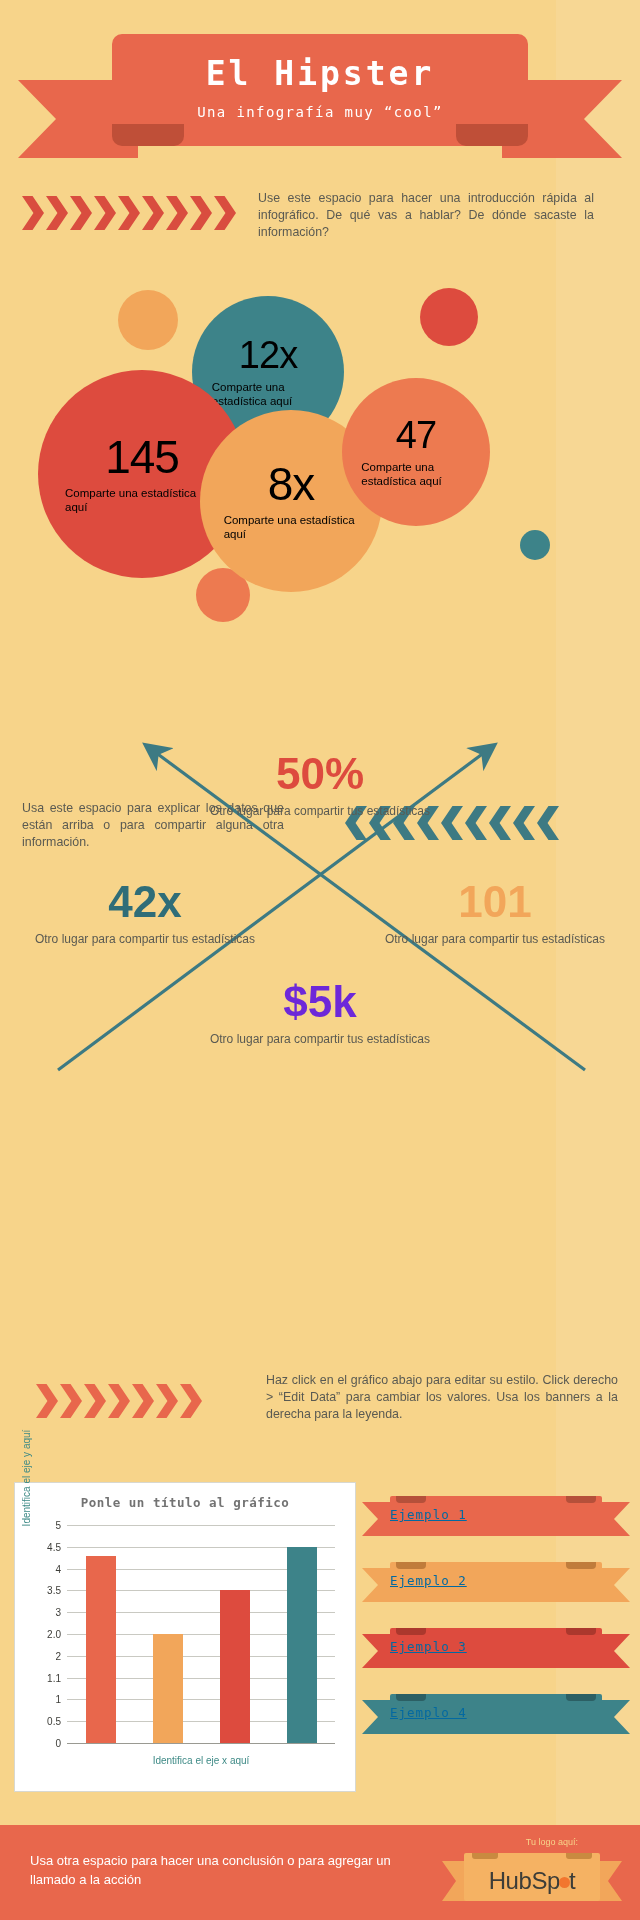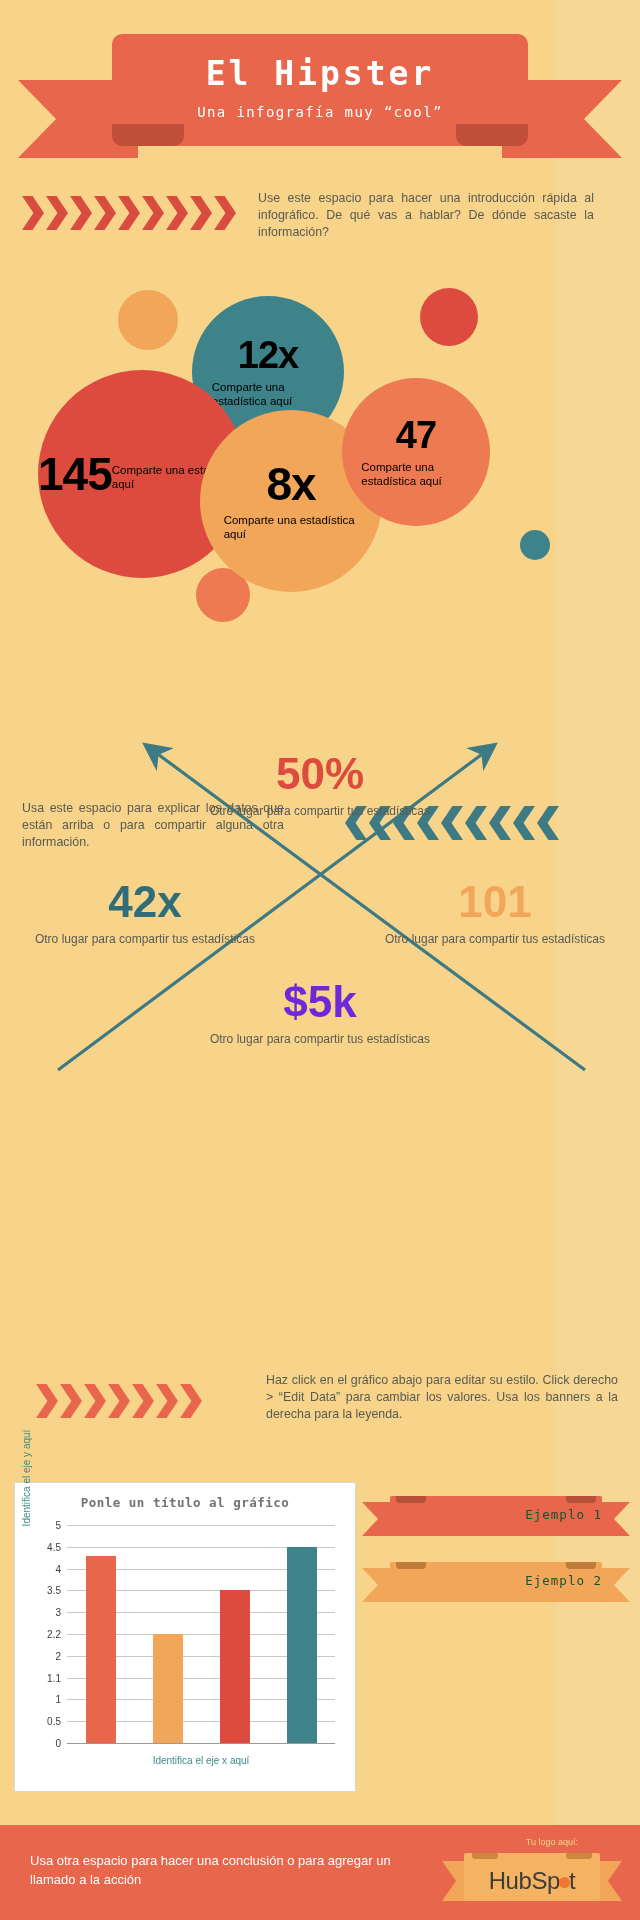--- a/index.html
+++ b/index.html
@@ -38,21 +38,21 @@
 
   
   .para{
     position:absolute;color:#5a5a52;font-size:12.4px;line-height:17px;
     text-align:justify;font-family:"Liberation Sans", sans-serif;
   }
 
   
   .circles{position:absolute;top:278px;left:0;width:640px;height:340px;}
   .circ{position:absolute;border-radius:50%;}
-  .circ-num{font-size:46px;font-weight:700;line-height:1;letter-spacing:-1px;}
+  .circ-num{font-size:46px;font-weight:400;line-height:1;letter-spacing:-1px;}
   .circ-num.sm{font-size:38px;}
   .circ-cap{font-size:11.5px;line-height:14px;margin-top:6px;}
 
   
   .xsec{position:absolute;top:730px;left:0;width:640px;height:600px;}
   .xstat{position:absolute;text-align:center;}
   .xnum{font-size:44px;font-weight:700;line-height:1;}
   .xcap{font-size:12px;line-height:15.5px;color:#5a5a52;margin-top:8px;}
 
   
@@ -80,22 +80,22 @@
 
   
   .legend{position:absolute;left:362px;top:1496px;width:268px;}
   .lgbanner{position:relative;height:46px;margin-bottom:20px;}
   .lg-tail{position:absolute;top:6px;width:42px;height:34px;}
   .lg-tail.l{left:0;clip-path:polygon(0 0,100% 0,100% 100%,0 100%,16px 50%);}
   .lg-tail.r{right:0;clip-path:polygon(0 0,100% 0,calc(100% - 16px) 50%,100% 100%,0 100%);}
   .lg-main{position:absolute;left:28px;right:28px;top:0;height:40px;border-radius:2px;}
   .lg-fold{position:absolute;top:0;width:30px;height:7px;border-radius:0 0 4px 4px;}
   .lg-text{
-    position:absolute;left:28px;right:28px;top:11px;text-align:right;
-    font-family:"DejaVu Sans Mono", monospace;font-size:12.5px;color:#14532d;letter-spacing:1px;
+    position:absolute;left:28px;right:28px;top:11px;text-align:left;
+    font-family:"DejaVu Sans Mono", monospace;font-size:12.5px;color:#0369a1;letter-spacing:1px;text-decoration:underline;
   }
 
   
   .footer{position:absolute;left:0;bottom:0;width:640px;height:95px;background:#e8674c;}
   .foot-text{
     position:absolute;left:30px;top:26px;width:380px;color:#fff;font-size:13px;line-height:19px;
   }
   .logo-cap{position:absolute;right:62px;top:12px;font-size:9px;color:#f7d48a;}
   .logo-wrap{position:absolute;right:18px;top:28px;width:180px;height:56px;}
   .logo-tail{position:absolute;top:8px;width:34px;height:40px;background:#f2a65a;}
@@ -139,21 +139,21 @@
 
   <div class="circles" id="bubble-cluster">
       <div class="circ" style="left: 118px; top: 12px; width: 60px; height: 60px; background: rgb(242, 166, 90);"></div>
       <div class="circ" style="left: 420px; top: 10px; width: 58px; height: 58px; background: rgb(221, 75, 62);"></div>
       <div class="circ" style="left: 196px; top: 290px; width: 54px; height: 54px; background: rgb(237, 122, 80);"></div>
       <div class="circ" style="left: 520px; top: 252px; width: 30px; height: 30px; background: rgb(61, 131, 137);"></div>
       <div class="circ" style="left: 192px; top: 18px; width: 152px; height: 152px; background: rgb(61, 131, 137); display: flex; flex-direction: column; align-items: center; justify-content: center;">
         <div class="circ-num sm">12x</div>
         <div class="circ-cap" style="width: 112.48px;">Comparte una estadística aquí</div>
       </div>
-      <div class="circ" style="left: 38px; top: 92px; width: 208px; height: 208px; background: rgb(221, 75, 62); display: flex; flex-direction: row; align-items: center; justify-content: center;">
+      <div class="circ" style="left: 38px; top: 92px; width: 208px; height: 208px; background: rgb(221, 75, 62); display: flex; flex-direction: column; align-items: center; justify-content: center;">
         <div class="circ-num">145</div>
         <div class="circ-cap" style="width: 153.92px;">Comparte una estadística aquí</div>
       </div>
       <div class="circ" style="left: 200px; top: 132px; width: 182px; height: 182px; background: rgb(242, 166, 90); display: flex; flex-direction: column; align-items: center; justify-content: center;">
         <div class="circ-num">8x</div>
         <div class="circ-cap" style="width: 134.68px;">Comparte una estadística aquí</div>
       </div>
       <div class="circ" style="left: 342px; top: 100px; width: 148px; height: 148px; background: rgb(237, 122, 80); display: flex; flex-direction: column; align-items: center; justify-content: center;">
         <div class="circ-num sm">47</div>
         <div class="circ-cap" style="width: 109.52px;">Comparte una estadística aquí</div>
@@ -220,21 +220,21 @@
         <div class="ytick" style="top: 218px;">0</div>
         <div class="gridline" style="top: 196.2px;"></div>
         <div class="ytick" style="top: 196.2px;">0.5</div>
         <div class="gridline" style="top: 174.4px;"></div>
         <div class="ytick" style="top: 174.4px;">1</div>
         <div class="gridline" style="top: 152.6px;"></div>
         <div class="ytick" style="top: 152.6px;">1.1</div>
         <div class="gridline" style="top: 130.8px;"></div>
         <div class="ytick" style="top: 130.8px;">2</div>
         <div class="gridline" style="top: 109px;"></div>
-        <div class="ytick" style="top: 109px;">2.2</div>
+        <div class="ytick" style="top: 109px;">2.0</div>
         <div class="gridline" style="top: 87.2px;"></div>
         <div class="ytick" style="top: 87.2px;">3</div>
         <div class="gridline" style="top: 65.4px;"></div>
         <div class="ytick" style="top: 65.4px;">3.5</div>
         <div class="gridline" style="top: 43.6px;"></div>
         <div class="ytick" style="top: 43.6px;">4</div>
         <div class="gridline" style="top: 21.8px;"></div>
         <div class="ytick" style="top: 21.8px;">4.5</div>
         <div class="gridline" style="top: 0px;"></div>
         <div class="ytick" style="top: 0px;">5</div>
@@ -256,20 +256,36 @@
         <div class="lg-text">Ejemplo 1</div>
       </div>
       <div class="lgbanner">
         <div class="lg-tail l" style="background:#f2a65a"></div>
         <div class="lg-tail r" style="background:#f2a65a"></div>
         <div class="lg-main" style="background:#f2a65a"></div>
         <div class="lg-fold" style="left:34px;background:#c07c3b"></div>
         <div class="lg-fold" style="right:34px;background:#c07c3b"></div>
         <div class="lg-text">Ejemplo 2</div>
       </div>
+      <div class="lgbanner">
+        <div class="lg-tail l" style="background:#dd4b3e"></div>
+        <div class="lg-tail r" style="background:#dd4b3e"></div>
+        <div class="lg-main" style="background:#dd4b3e"></div>
+        <div class="lg-fold" style="left:34px;background:#ab382d"></div>
+        <div class="lg-fold" style="right:34px;background:#ab382d"></div>
+        <div class="lg-text">Ejemplo 3</div>
+      </div>
+      <div class="lgbanner">
+        <div class="lg-tail l" style="background:#3d8389"></div>
+        <div class="lg-tail r" style="background:#3d8389"></div>
+        <div class="lg-main" style="background:#3d8389"></div>
+        <div class="lg-fold" style="left:34px;background:#2c5f64"></div>
+        <div class="lg-fold" style="right:34px;background:#2c5f64"></div>
+        <div class="lg-text">Ejemplo 4</div>
+      </div>
     </div>
 
   <div class="footer">
     <div class="foot-text">Usa otra espacio para hacer una conclusión o para agregar un llamado a la acción</div>
     <div class="logo-cap">Tu logo aquí:</div>
     <div class="logo-wrap">
       <div class="logo-tail l"></div>
       <div class="logo-tail r"></div>
       <div class="logo-main"></div>
       <div class="logo-fold" style="left:30px;"></div>

